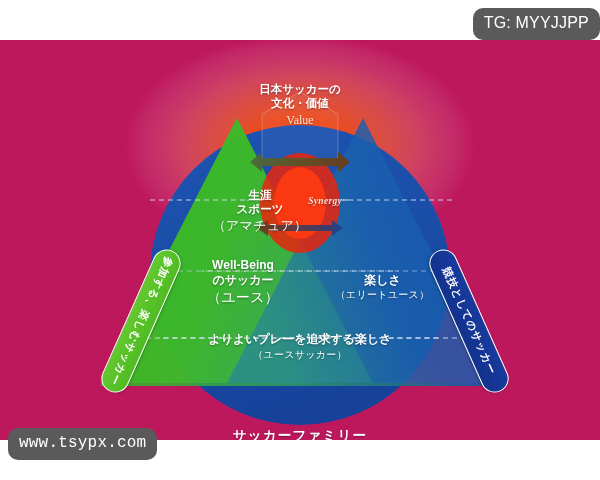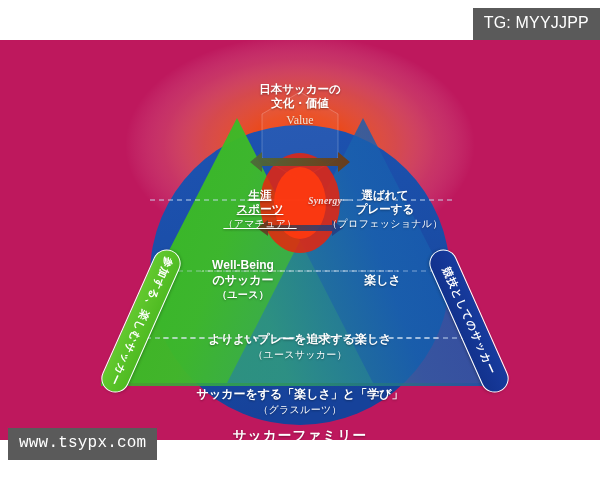--- a/index.html
+++ b/index.html
@@ -13,20 +13,21 @@
   .wm{
     position:absolute;
     background:#5a5a5a;
     color:#ffffff;
     font-size:16px;
     line-height:1;
     padding:7px 11px 9px 11px;
     letter-spacing:0.2px;
     white-space:nowrap;
     z-index:60;
+    border-radius:10px;
   }
   #wm-top{right:0;top:8px;}
   #wm-bottom{left:8px;bottom:20px;font-family:Liberation Mono, monospace;}
 
   
   #canvas{
     position:absolute;left:0;top:40px;width:600px;height:400px;
     background:#be185d;
     overflow:hidden;
   }
@@ -38,23 +39,23 @@
     text-align:center;
     line-height:1.22;
     white-space:nowrap;
     text-shadow:0 1px 2px rgba(0,0,0,.35);
     z-index:30;
     pointer-events:none;
   }
   .t-head{left:0;right:0;top:42px;font-size:11.5px;font-weight:bold;}
   .t-head .v{display:block;font-size:12px;font-weight:normal;margin-top:3px;
              color:#f0e3d6;text-shadow:0 1px 2px rgba(120,40,0,.4);font-family:Liberation Serif, serif;}
-  .t-sub{display:block;font-size:10px;font-weight:normal;margin-top:2px;letter-spacing:.3px;}
-
-  .t-l1{left:205px;width:110px;top:148px;font-size:11.5px;font-weight:bold;text-decoration:underline;}
+  .t-sub{display:block;font-size:13px;font-weight:normal;margin-top:2px;letter-spacing:.3px;}
+
+  .t-l1{left:205px;width:110px;top:148px;font-size:11.5px;font-weight:bold;}
   .t-r1{left:325px;width:120px;top:148px;font-size:11.5px;font-weight:bold;}
   .t-l2{left:178px;width:130px;top:218px;font-size:12px;font-weight:bold;}
   .t-r2{left:310px;width:145px;top:218px;font-size:12px;font-weight:bold;}
   .t-m3{left:0;right:0;top:292px;font-size:12px;font-weight:bold;}
   .t-m4{left:0;right:0;top:347px;font-size:12px;font-weight:bold;}
   .t-fam{left:0;right:0;top:388px;font-size:13.5px;font-weight:bold;letter-spacing:1.2px;text-decoration:underline;}
 
   .t-syn{
     position:absolute;left:258px;width:84px;top:156px;
     text-align:right;font-size:9.5px;font-weight:bold;font-style:italic;
@@ -187,46 +188,38 @@
   </div>
 
   <div class="t-syn">Synergy</div>
 
   <div class="tx t-l1">
     <span>生涯</span><br>
     <span>スポーツ</span>
     <span class="t-sub">（アマチュア）</span>
   </div>
 
-  <div class="tx t-r1">
-    <span>選ばれて</span><br>
-    <span>プレーする</span>
-    <span class="t-sub">（プロフェッショナル）</span>
-  </div>
 
   <div class="tx t-l2">
     <span>Well-Being</span><br>
     <span>のサッカー</span>
-    <span class="t-sub" style="font-size:10px;font-weight:bold;">（ユース）</span>
+    <span class="t-sub" style="font-size:14px;">（ユース）</span>
   </div>
 
   <div class="tx t-r2">
     <br>
     <span>楽しさ</span>
+    <span class="t-sub" style="font-size:10px;">（エリートユース）</span>
   </div>
 
   <div class="tx t-m3">
     <span>よりよいプレーを追求する楽しさ</span>
     <span class="t-sub" style="font-size:10px;">（ユースサッカー）</span>
   </div>
 
-  <div class="tx t-m4">
-    <span>サッカーをする「楽しさ」と「学び」</span>
-    <span class="t-sub" style="font-size:10px;">（グラスルーツ）</span>
-  </div>
 
   <div class="tx t-fam">サッカーファミリー</div>
 
   <div class="ribbon" id="ribbon-left">
     <span>参加する、楽しむサッカー</span>
   </div>
 
   <div class="ribbon" id="ribbon-right">
     <span>競技としてのサッカー</span>
   </div>

